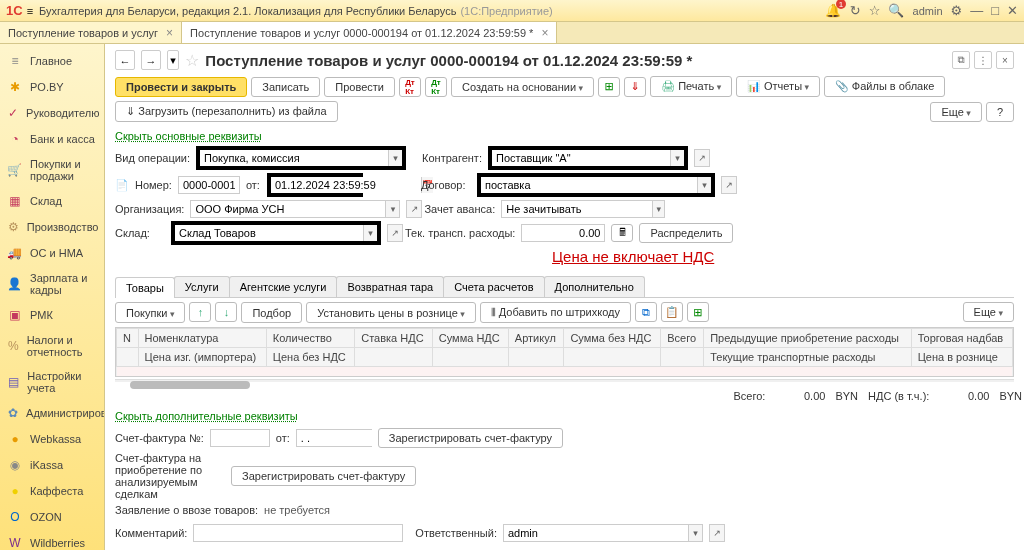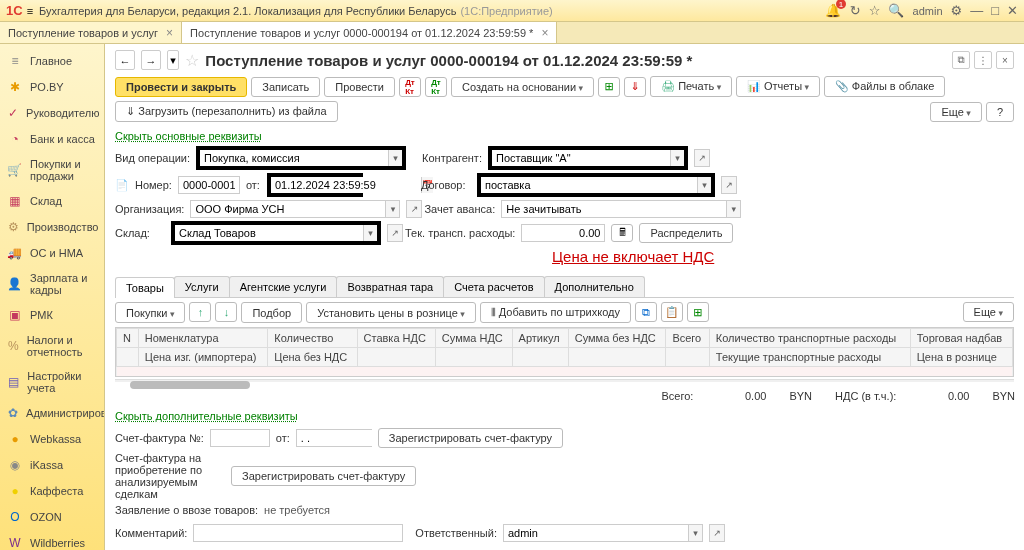--- a/index.html
+++ b/index.html
@@ -59,21 +59,21 @@
 .doc-tab.active { background: #fff; position: relative; top: 1px; }
 
 .table-toolbar { padding: 4px 10px; display: flex; gap: 4px; }
 
 .table-area { margin: 0 10px; border: 1px solid #ccc; height: 178px; overflow: auto; position: relative; }
 .grid-table { width: 100%; border-collapse: collapse; font-size: 11px; }
 .grid-table th { background: #f5f5f5; border: 1px solid #ddd; padding: 3px 6px; text-align: left; font-weight: normal; color: #444; white-space: nowrap; }
 .grid-table td { border: 1px solid #eee; padding: 3px 6px; color: #666; }
 .empty-row td { height: 16px; border-top: 1px solid #c00; border-bottom: 1px solid #c00; background: #fdf2f2; }
 
-.totals-row { padding: 6px 9px; display: flex; justify-content: flex-end; gap: 23px; font-size: 11px; color: #333; }
+.totals-row { padding: 6px 2px; display: flex; justify-content: flex-end; gap: 10px; font-size: 11px; color: #333; }
 .totals-row span.val { min-width: 50px; text-align: right; display: inline-block; }
 
 .footer-area { padding: 4px 10px; font-size: 11px; }
 .footer-row { display: flex; align-items: center; gap: 6px; margin-bottom: 4px; }
 .footer-label { color: #333; }
 .scrollbar-h { height: 10px; background: #f0f0f0; border-top: 1px solid #ddd; margin: 2px 10px; position: relative; }
 .scrollbar-h .thumb { position: absolute; left: 15px; width: 120px; height: 8px; background: #bbb; border-radius: 4px; top: 1px; }
 </style>
 </head>
 <body>
@@ -260,21 +260,21 @@
       <div class="form-row">
         <span class="form-label">Организация:</span>
         <div class="input-group" style="width:210px">
           <input value="ООО Фирма УСН" style="">
           <span class="addon">▾</span>
         </div>
         <div class="input-group" style="width:16px">
             <span class="addon" style="border:none">↗</span>
           </div>
         <span class="form-label" style="margin-left:-4px;min-width:70px">Зачет аванса:</span>
-        <div class="input-group" style="width:240px">
+        <div class="input-group" style="width:164px">
           <input value="Не зачитывать" style="">
           <span class="addon">▾</span>
         </div>
       </div>
 
       <div class="form-row">
         <span class="form-label">Склад:</span>
         <div class="input-group red" style="width:210px">
           <input value="Склад Товаров" style="">
           <span class="addon">▾</span>
@@ -321,21 +321,21 @@
         <thead>
           <tr id="header-row1">
               <th>N</th>
               <th>Номенклатура</th>
               <th>Количество</th>
               <th>Ставка НДС</th>
               <th>Сумма НДС</th>
               <th>Артикул</th>
               <th>Сумма без НДС</th>
               <th>Всего</th>
-              <th>Количество транспортные расходы</th>
+              <th>Предыдущие приобретение расходы</th>
               <th>Торговая надбав</th>
             </tr>
           <tr id="header-row2">
               <th></th>
               <th>Цена изг. (импортера)</th>
               <th>Цена без НДС</th>
               <th></th>
               <th></th>
               <th></th>
               <th></th>

